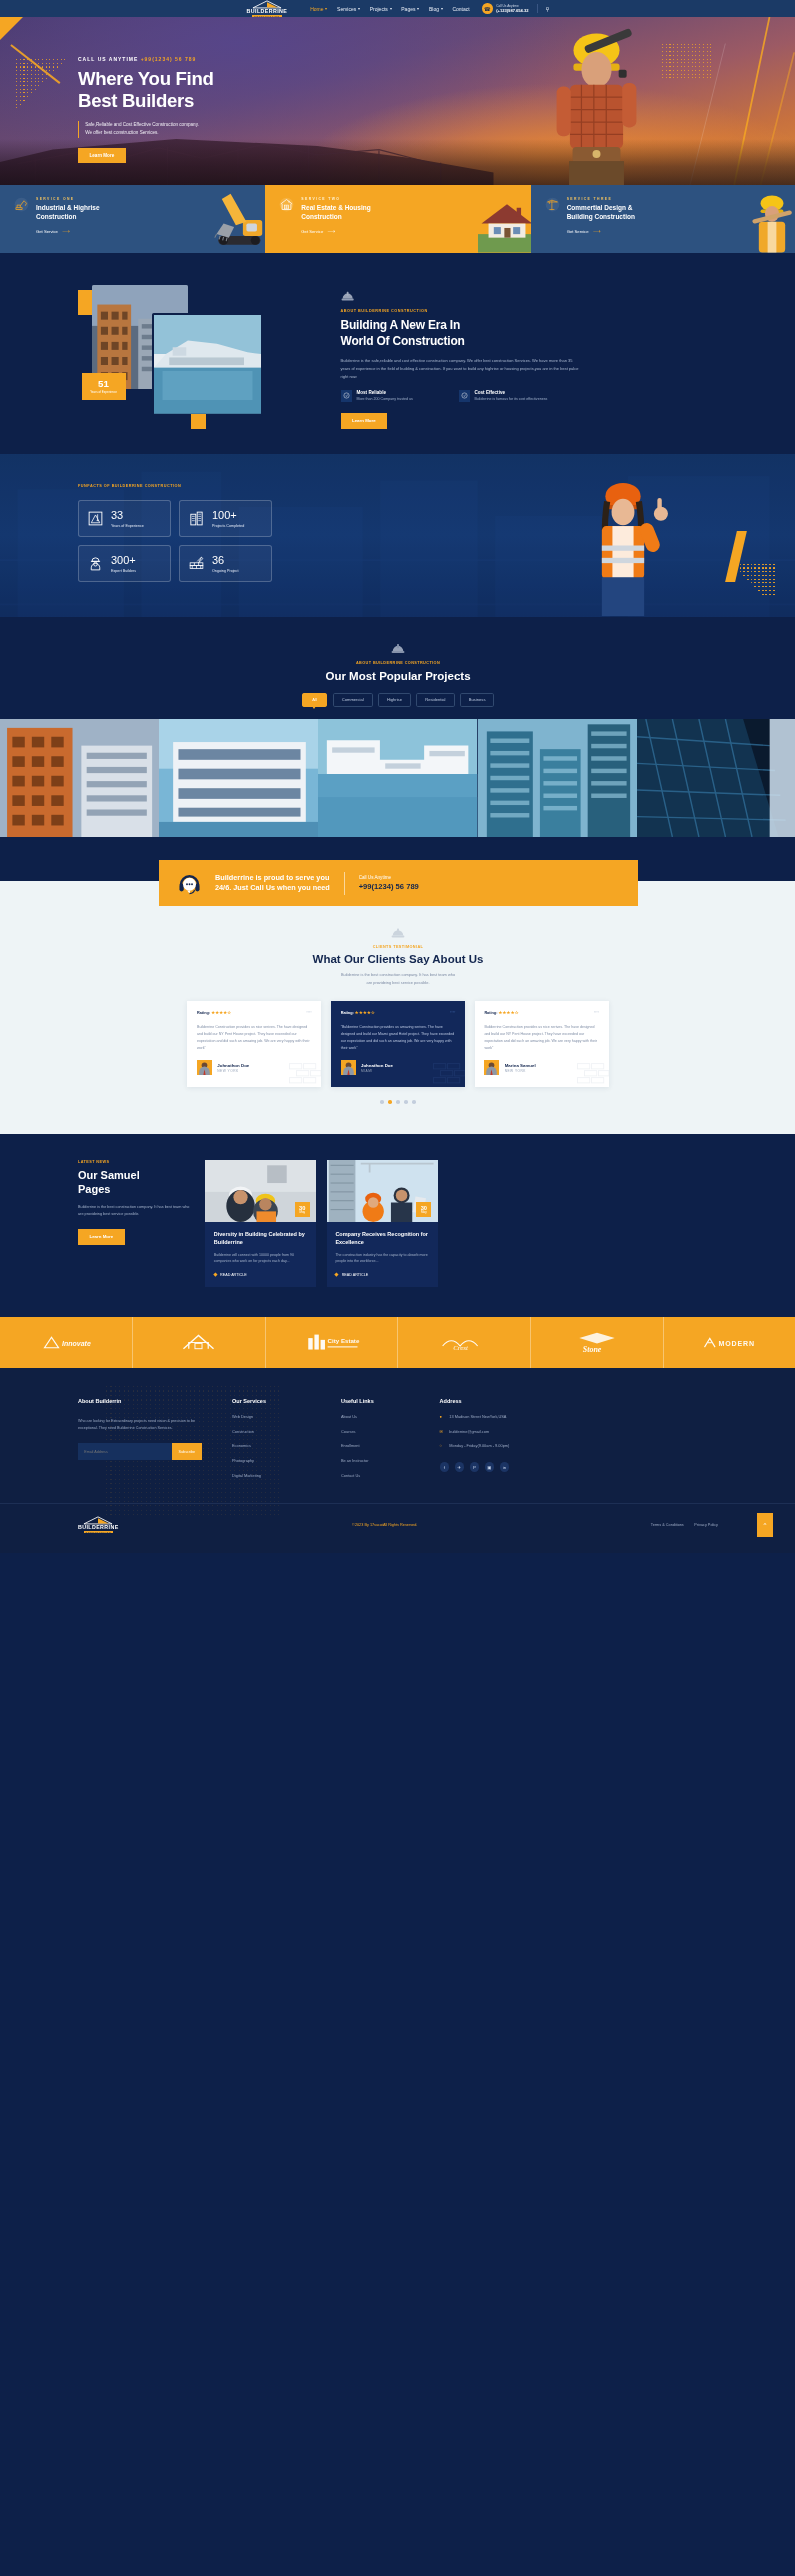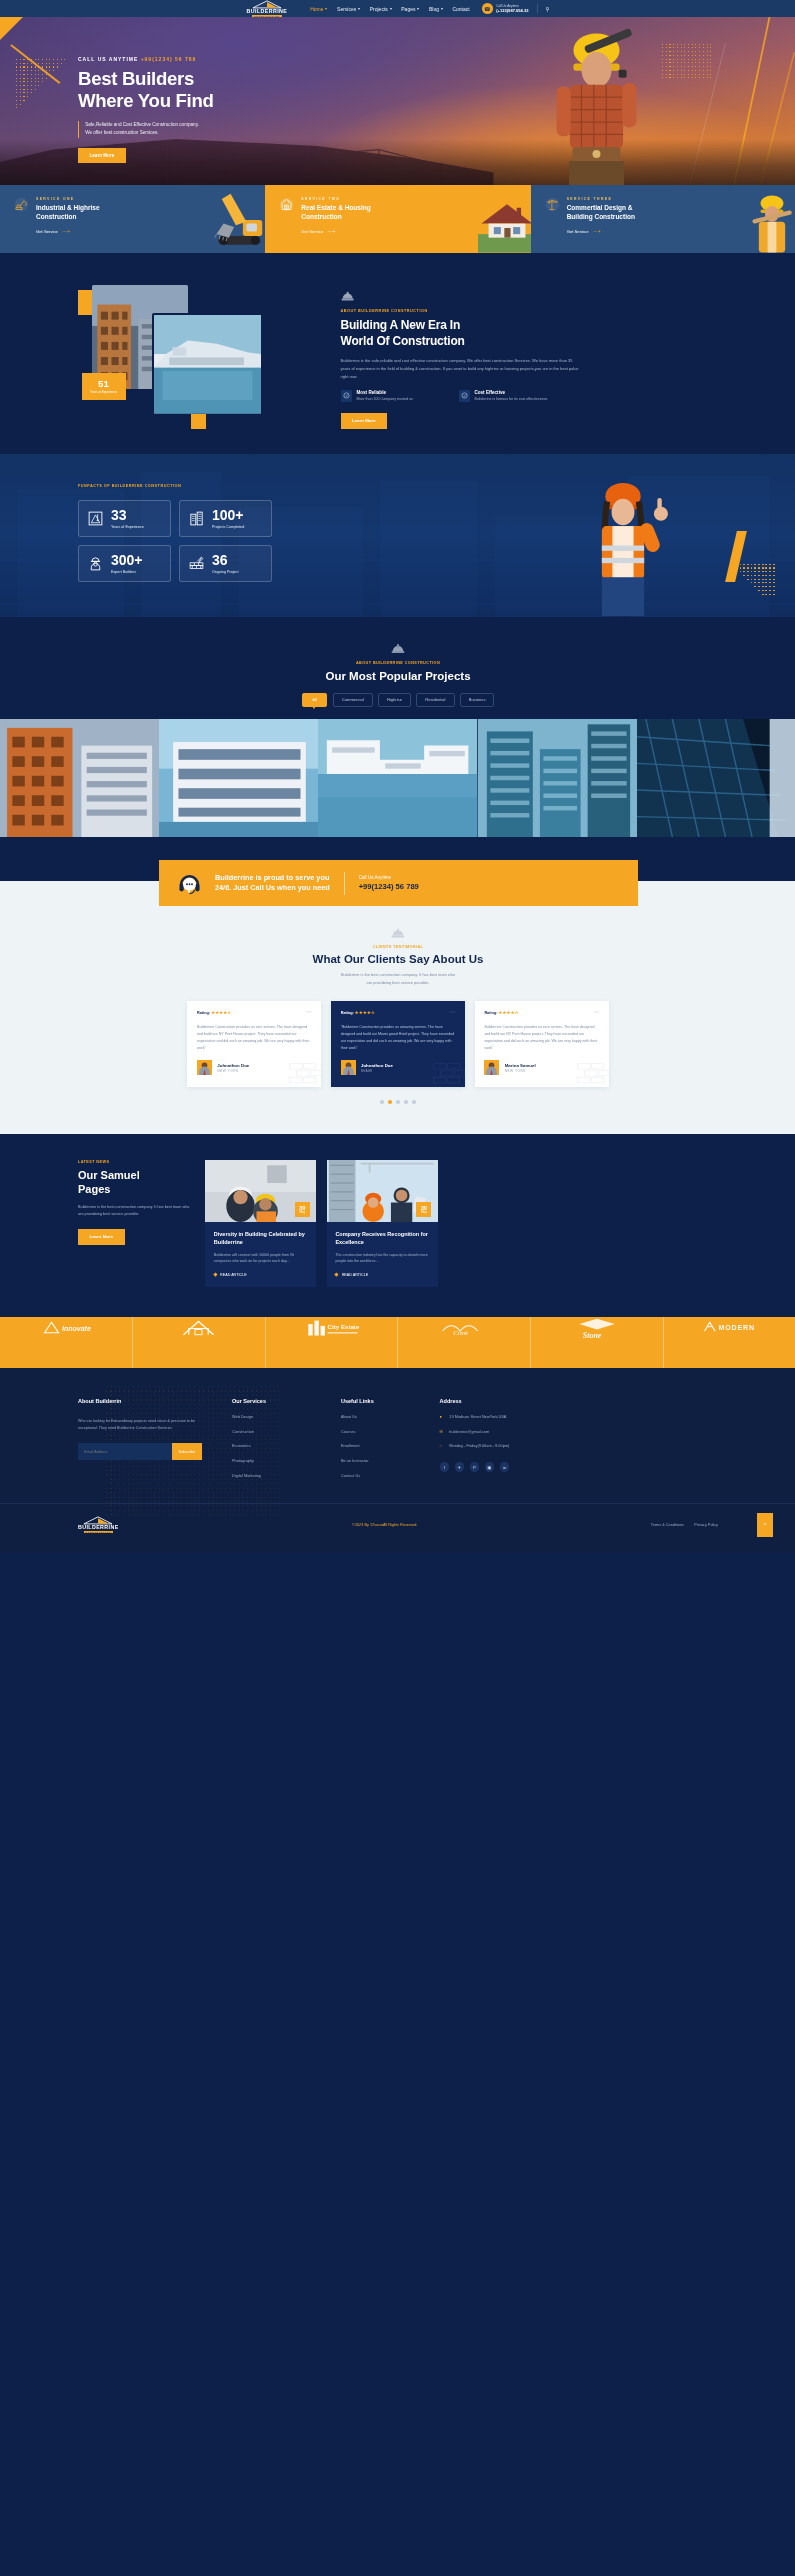--- a/index.html
+++ b/index.html
@@ -104,21 +104,21 @@
   .facts { position:relative; padding:30px 0 35px; overflow:hidden;
     background:linear-gradient(180deg,#123163 0%,#14376f 50%,#0f2a5c 100%); }
   .facts-bgimg { position:absolute; inset:0; opacity:.16; }
   .facts-inner { position:relative; z-index:3; padding-left:78px; }
   .facts-eyebrow { font-size:3.8px; font-weight:700; letter-spacing:0.5px; color:#f5a623; }
   .facts-h2 { font-size:11.5px; font-weight:700; line-height:1.3; margin-top:5.3px; }
   .fact-grid { display:grid; grid-template-columns:93px 93px; gap:8px; margin-top:12.4px; }
   .fact-card { border:0.9px solid rgba(255,255,255,.22); border-radius:2.7px; padding:8.8px 8px; display:flex; align-items:center; gap:7px;
     background:rgba(255,255,255,.045); height:37px; }
   .fact-ic { width:17px;height:17px;flex:none; }
-  .fact-n { font-size:14px; font-weight:700; line-height:1; }
+  .fact-n { font-size:11px; font-weight:400; line-height:1; }
   .fact-l { font-size:3.7px; color:#e3eaf6; margin-top:2.7px; }
   .facts-person { position:absolute; right:120px; top:21px; width:106px; height:141px; z-index:4; }
   .facts-bar { position:absolute; right:55px; bottom:35px; width:9.7px; height:51px; background:#f5a623; transform:skewX(-13deg); }
 
   
   .projects { background:#0d2049; padding:25px 0 0; text-align:center; position:relative; }
   .proj-ic { width:14px;height:12.4px;margin:0 auto 3.5px; opacity:.65; }
   .proj-eyebrow { font-size:3.8px; font-weight:700; letter-spacing:0.4px; color:#f5a623; }
   .proj-h2 { font-size:11.5px; font-weight:700; margin-top:5.3px; }
   .tabs { display:flex; gap:5.3px; justify-content:center; margin-top:10.6px; }
@@ -181,21 +181,21 @@
   .n-date .d { font-size:5.7px; font-weight:700; }
   .n-date .m { font-size:3px; }
   .n-body { background:#12285a; padding:8.8px 8.8px 10.6px; }
   .n-title { font-size:5.5px; font-weight:700; line-height:1.38; }
   .n-desc { font-size:3.6px; color:#a2b1ca; line-height:1.85; margin-top:5.3px; }
   .n-read { font-size:3.7px; color:#fff; margin-top:8px; display:flex; align-items:center; gap:3.5px; cursor:pointer; }
   .n-read .sq { width:2.8px;height:2.8px;background:#f5a623;transform:rotate(45deg); }
 
   
   .brands { background:#f5a623; height:51px; display:flex; align-items:center; }
-  .brand { flex:1; display:flex; justify-content:center; height:100%; border-right:0.9px solid rgba(255,255,255,.35); }
+  .brand { flex:1; display:flex; align-items:center; justify-content:center; height:100%; border-right:0.9px solid rgba(255,255,255,.35); }
   .brand:last-child { border-right:none; }
   .brand svg { opacity:.95; }
 
   
   .footer { background:#0f1f42; padding:30px 0 19.5px; position:relative; overflow:hidden; }
   .f-inner { display:flex; padding-left:78px; position:relative; z-index:3; }
   .f-col-about { width:133px; }
   .f-h { font-size:5.5px; font-weight:700; color:#fff; }
   .f-p { font-size:3.7px; line-height:2.05; color:#9aa8c2; margin-top:13.3px; }
   .f-sub { display:flex; margin-top:10.6px; width:124px; background:#16305e; }
@@ -554,22 +554,22 @@
         <i style="left:45px;top:33px"></i>
         <i style="left:48px;top:33px"></i>
       </div>
     <div class="hero-dark-strip"></div>
     <div class="hero-inner">
       <div class="hero-eyebrow">
         <span style="color:#fff">CALL US ANYTIME</span>
         <span>+99(1234) 56 789</span>
       </div>
       <div class="hero-title">
+        <div>Where You Find</div>
         <div>Best Builders</div>
-        <div>Where You Find</div>
       </div>
       <div class="hero-desc">
         <div>Safe,Reliable and Cost Effective Construction company.</div>
         <div>We offer best construction Services.</div>
       </div>
       <div class="hero-btn">Learn More</div>
     </div>
   </div>
 
   <div class="svcband">

